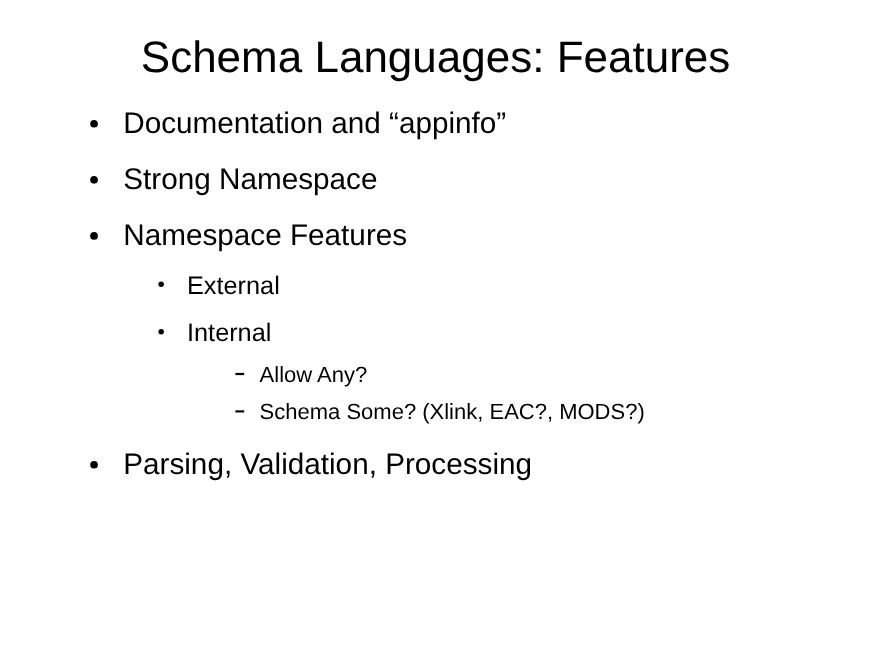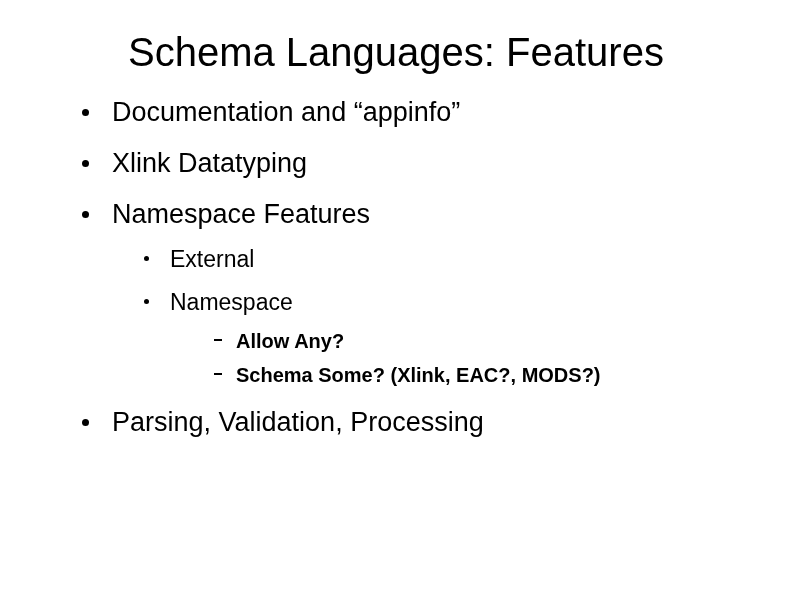--- a/index.html
+++ b/index.html
@@ -67,21 +67,20 @@
     top: 10px;
     width: 5px;
     height: 5px;
     background: #000;
     border-radius: 50%;
   }
   ul.level3 {
     list-style: none;
     margin: 14px 0 0 0;
     padding: 0 0 0 40px;
-    font-weight: bold;
   }
   ul.level3 > li {
     position: relative;
     padding-left: 26px;
     margin: 0 0 10px 0;
     font-size: 20px;
     line-height: 1.2;
   }
   ul.level3 > li::before {
     content: "";
@@ -97,30 +96,30 @@
 <body>
 
 <div class="slide">
   <h1 class="title">Schema Languages: Features</h1>
 
   <ul class="level1">
     <li>
       <span>Documentation and “appinfo”</span>
     </li>
     <li>
-      <span>Xlink Datatyping</span>
+      <span>Strong Namespace</span>
     </li>
     <li>
       <span>Namespace Features</span>
       <ul class="level2">
         <li>
           <span>External</span>
         </li>
         <li>
-          <span>Namespace</span>
+          <span>Internal</span>
           <ul class="level3">
             <li>
               <span>Allow Any?</span>
             </li>
             <li>
               <span>Schema Some? (Xlink, EAC?, MODS?)</span>
             </li>
           </ul>
         </li>
       </ul>

